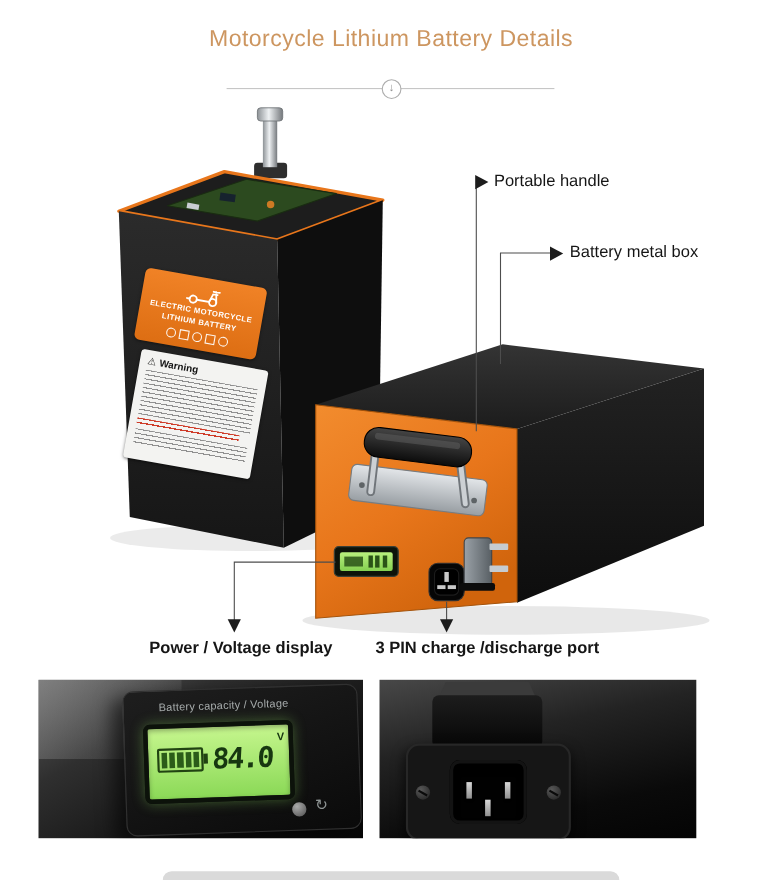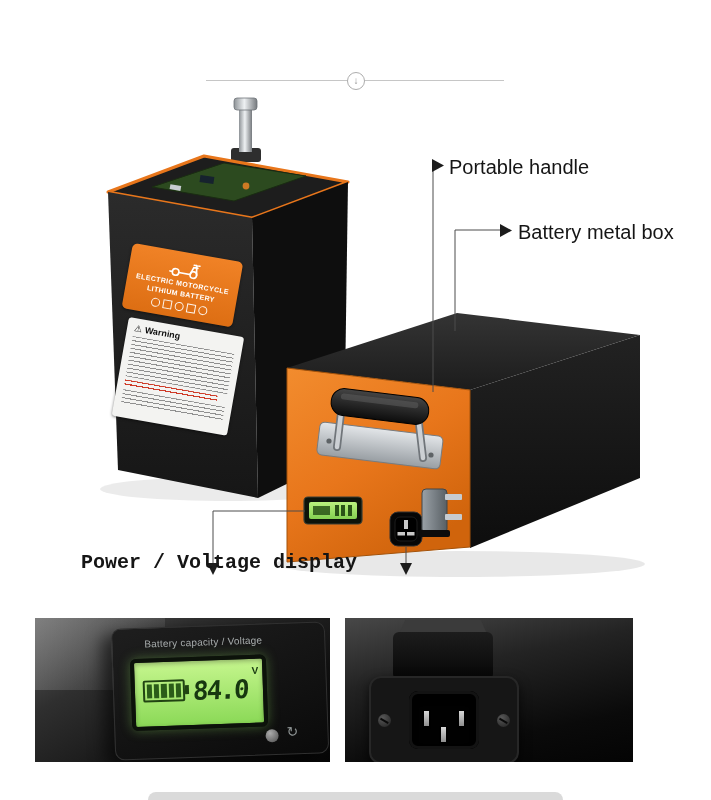--- a/index.html
+++ b/index.html
@@ -10,25 +10,25 @@
   .title{position:absolute;top:24px;left:0;width:100%;text-align:center;
          font-size:21px;font-weight:400;color:#cd9660;letter-spacing:.4px;}
   .divider-line{position:absolute;left:206px;top:80px;width:298px;height:1px;background:#c6c6c6;}
   .scroll-circle{position:absolute;left:347px;top:72px;width:16px;height:16px;border:1px solid #adadad;
          border-radius:50%;background:#fff;color:#8f8f8f;font-size:10px;line-height:16px;text-align:center;}
 
   
   svg.hero{position:absolute;left:0;top:0;}
 
   
-  .callout{position:absolute;font-size:20px;color:#151515;white-space:nowrap;}
+  .callout{position:absolute;font-size:15px;color:#151515;white-space:nowrap;}
   .callout.bold{font-weight:bold;}
   #c-handle{left:449px;top:156px;}
   #c-box{left:518px;top:221px;}
-  #c-display{left:219px;top:551px;transform:translateX(-50%);font-weight:bold;font-family:Liberation Mono, monospace;}
+  #c-display{left:219px;top:581px;transform:translateX(-50%);font-weight:bold;}
   #c-port{left:443px;top:581px;transform:translateX(-50%);font-weight:bold;}
 
   
   .brand-label{position:absolute;left:133px;top:243px;width:112px;height:66px;
       background:linear-gradient(180deg,#f08226,#dd6e13);border-radius:5px;
       transform:rotate(10deg);transform-origin:top left;box-shadow:0 1px 3px rgba(0,0,0,.45);
       display:flex;flex-direction:column;align-items:center;justify-content:center;gap:1px;}
   .brand-label .line{color:#fff;font-weight:bold;font-size:7px;letter-spacing:.4px;line-height:9px;text-align:center;}
   .certs{display:flex;gap:3px;margin-top:3px;}
   .certs i{display:block;width:7px;height:7px;border:1px solid rgba(255,255,255,.92);}
@@ -93,20 +93,21 @@
   .pin.c{left:32px;top:36px;width:5px;height:15px;}
 
   .hint-bar{position:absolute;left:148px;top:792px;width:415px;height:8px;background:#dadada;
       border-radius:9px 9px 0 0;}
 </style>
 </head>
 <body>
 
 <div class="canvas">
 
+  <div class="title">Motorcycle Lithium Battery Details</div>
   <div class="divider-line"></div>
   <div class="scroll-circle">↓</div>
 
   <svg class="hero" width="711" height="800" viewBox="0 0 711 800">
     <defs>
       <linearGradient id="gMetal" x1="0" y1="0" x2="1" y2="0">
         <stop offset="0" stop-color="#8d9296"></stop>
           <stop offset="0.45" stop-color="#eef1f3"></stop>
           <stop offset="1" stop-color="#75797d"></stop>
       </linearGradient>
@@ -238,20 +239,21 @@
       <span class="txt">Warning</span>
     </div>
     <div class="tlines gray1"></div>
     <div class="tlines red"></div>
     <div class="tlines gray2"></div>
   </div>
 
   <div class="callout" id="c-handle">Portable handle</div>
   <div class="callout" id="c-box">Battery metal box</div>
   <div class="callout bold" id="c-display">Power / Voltage display</div>
+  <div class="callout bold" id="c-port">3 PIN charge /discharge port</div>
 
   <div class="figure" id="fig-display">
     <div class="sheen"></div>
     <div class="module">
       <div class="plabel">Battery capacity / Voltage</div>
       <div class="lcd">
         <span class="batt-icon">
           <i></i>
             <i></i>
             <i></i>

